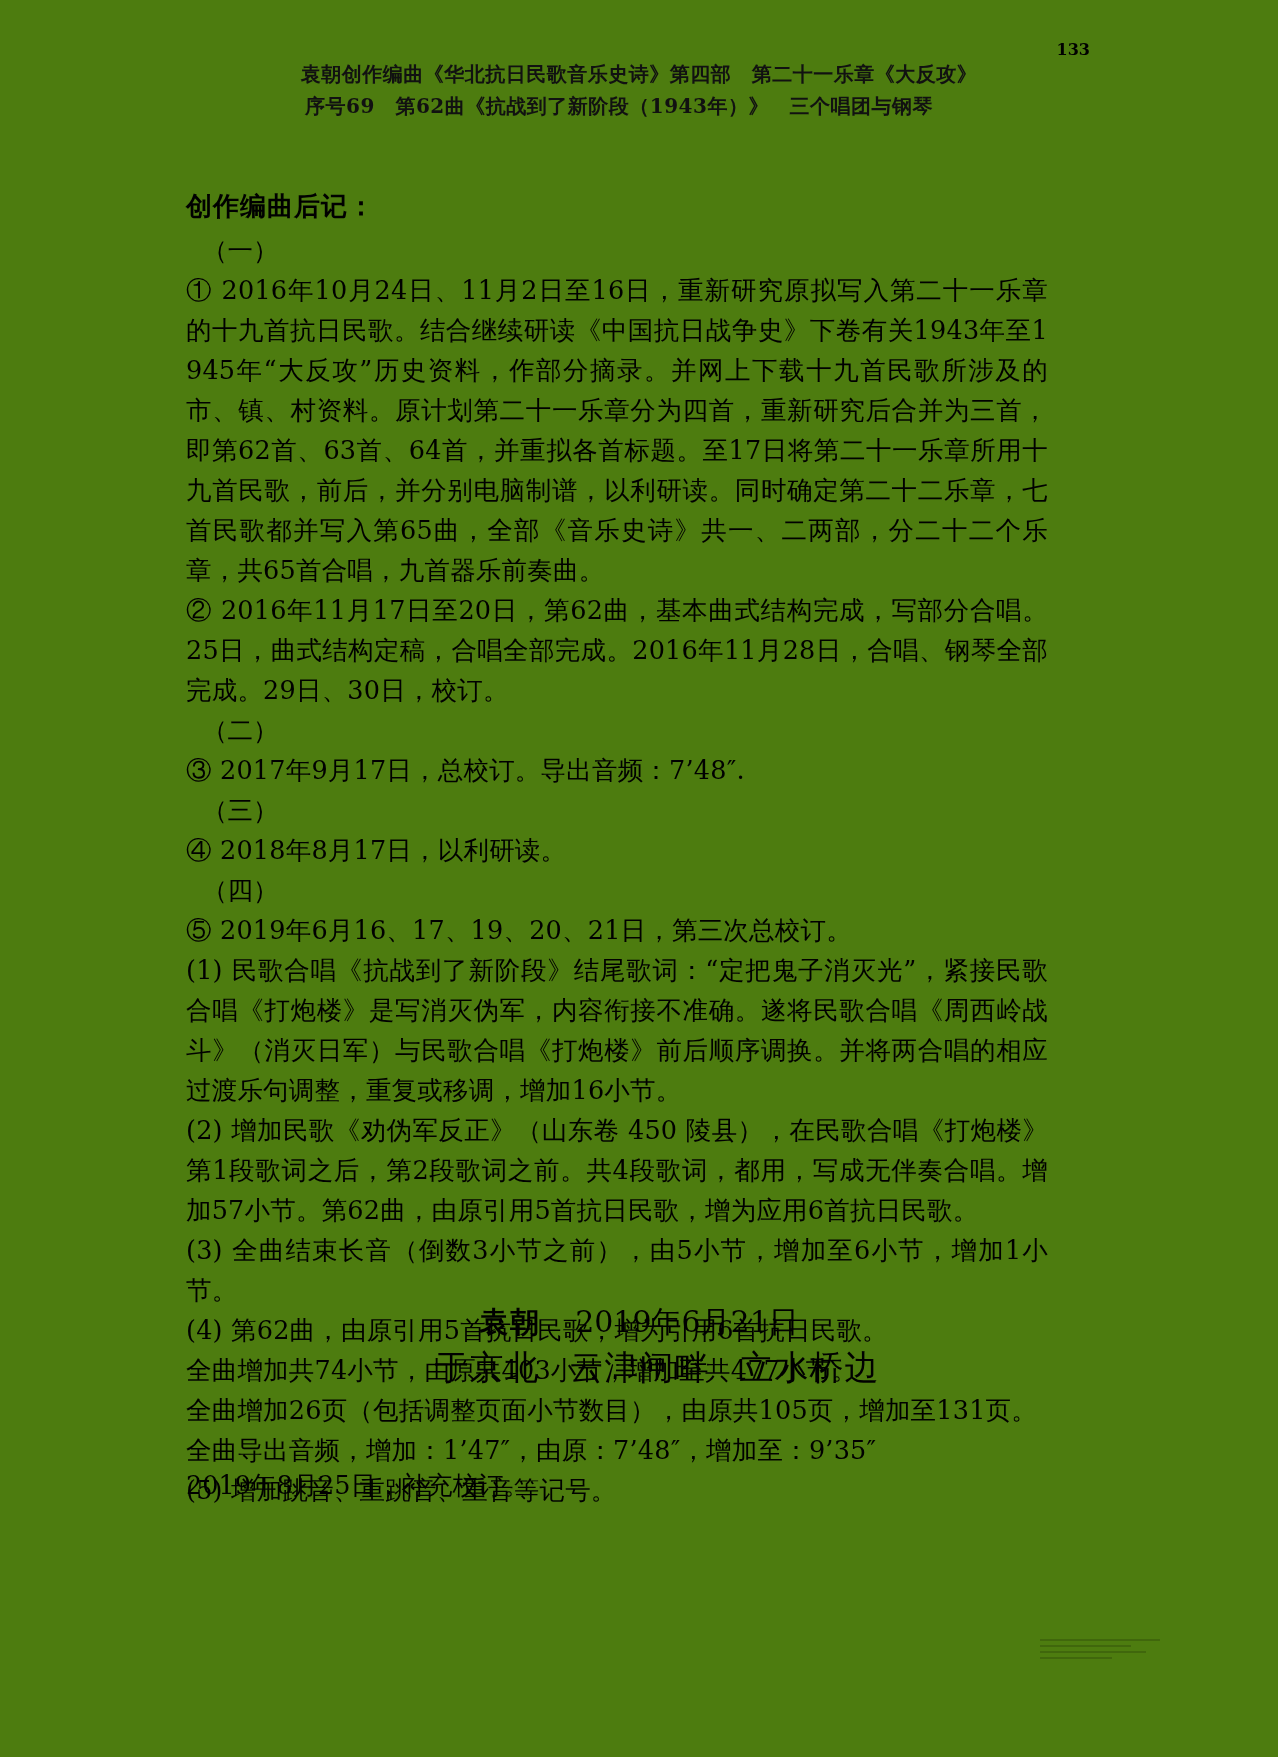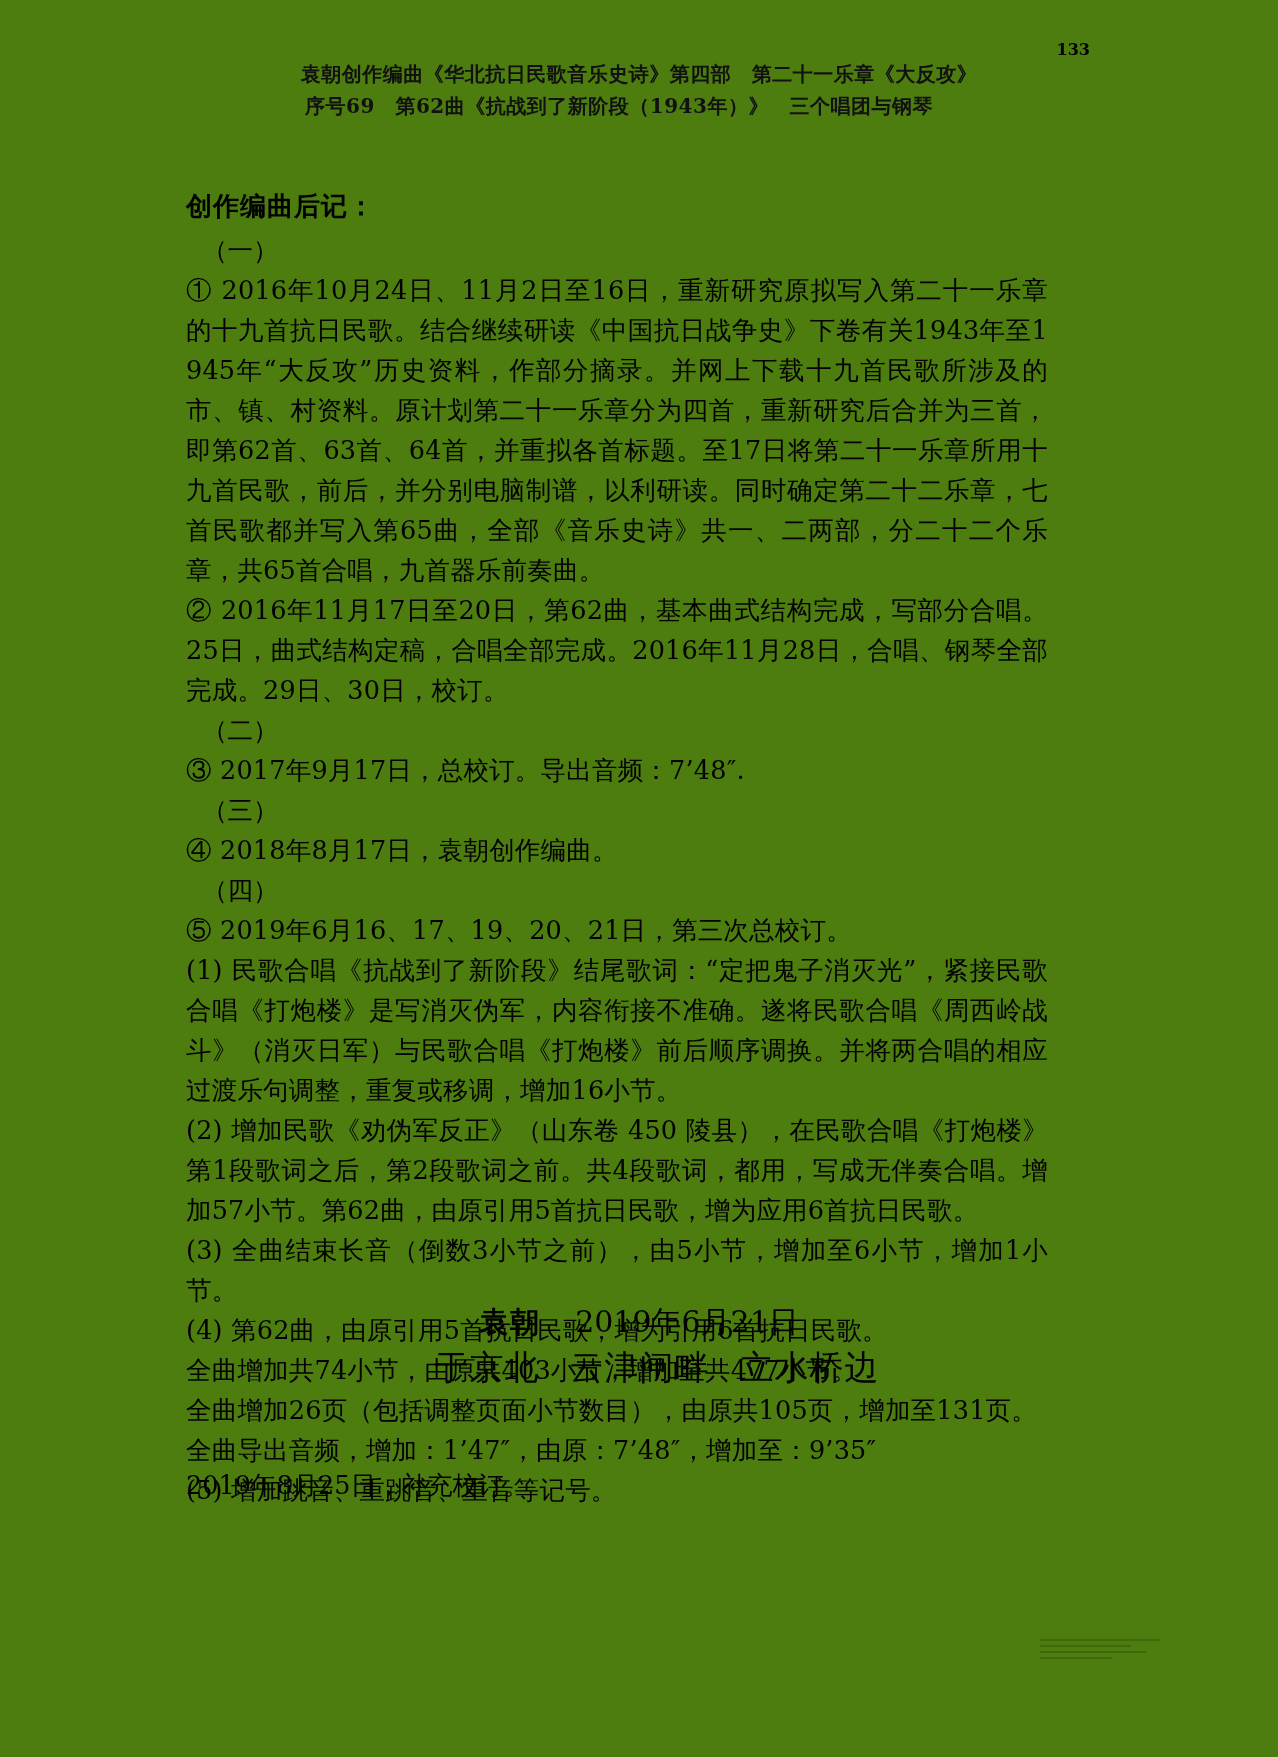--- a/index.html
+++ b/index.html
@@ -151,21 +151,21 @@
     <div class="doc-title">创作编曲后记：</div>
 
     <div class="section-label">（一）</div>
     <div class="para">①  2016年10月24日、11月2日至16日，重新研究原拟写入第二十一乐章的十九首抗日民歌。结合继续研读《中国抗日战争史》下卷有关1943年至1945年“大反攻”历史资料，作部分摘录。并网上下载十九首民歌所涉及的市、镇、村资料。原计划第二十一乐章分为四首，重新研究后合并为三首，即第62首、63首、64首，并重拟各首标题。至17日将第二十一乐章所用十九首民歌，前后，并分别电脑制谱，以利研读。同时确定第二十二乐章，七首民歌都并写入第65曲，全部《音乐史诗》共一、二两部，分二十二个乐章，共65首合唱，九首器乐前奏曲。</div>
     <div class="para">②  2016年11月17日至20日，第62曲，基本曲式结构完成，写部分合唱。25日，曲式结构定稿，合唱全部完成。2016年11月28日，合唱、钢琴全部完成。29日、30日，校订。</div>
 
     <div class="section-label">（二）</div>
     <div class="para">③  2017年9月17日，总校订。导出音频：7’48″.</div>
 
     <div class="section-label">（三）</div>
-    <div class="para">④  2018年8月17日，袁朝创作编曲。</div>
+    <div class="para">④  2018年8月17日，以利研读。</div>
 
     <div class="section-label">（四）</div>
     <div class="para">⑤  2019年6月16、17、19、20、21日，第三次总校订。</div>
 
     <div class="para">(1) 民歌合唱《抗战到了新阶段》结尾歌词：“定把鬼子消灭光”，紧接民歌合唱《打炮楼》是写消灭伪军，内容衔接不准确。遂将民歌合唱《周西岭战斗》（消灭日军）与民歌合唱《打炮楼》前后顺序调换。并将两合唱的相应过渡乐句调整，重复或移调，增加16小节。</div>
     <div class="para">(2) 增加民歌《劝伪军反正》（山东卷 450 陵县），在民歌合唱《打炮楼》第1段歌词之后，第2段歌词之前。共4段歌词，都用，写成无伴奏合唱。增加57小节。第62曲，由原引用5首抗日民歌，增为应用6首抗日民歌。</div>
     <div class="para">(3) 全曲结束长音（倒数3小节之前），由5小节，增加至6小节，增加1小节。</div>
     <div class="para">(4) 第62曲，由原引用5首抗日民歌，增为引用6首抗日民歌。</div>
     <div class="para">全曲增加共74小节，由原共403小节，增加至共477小节。</div>
     <div class="para">全曲增加26页（包括调整页面小节数目），由原共105页，增加至131页。</div>

